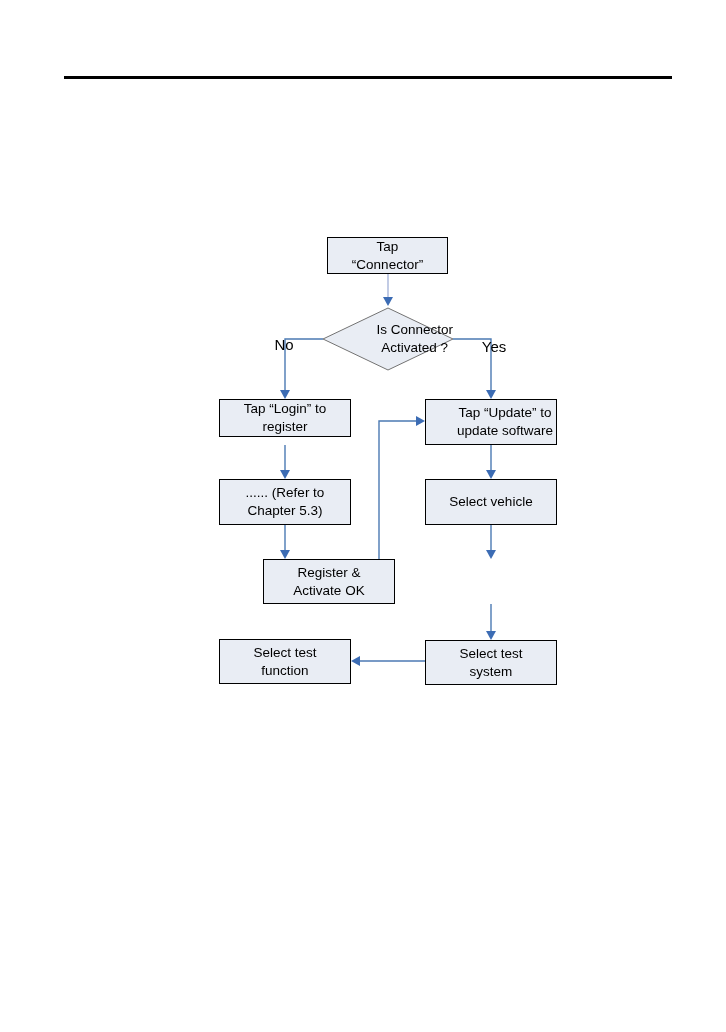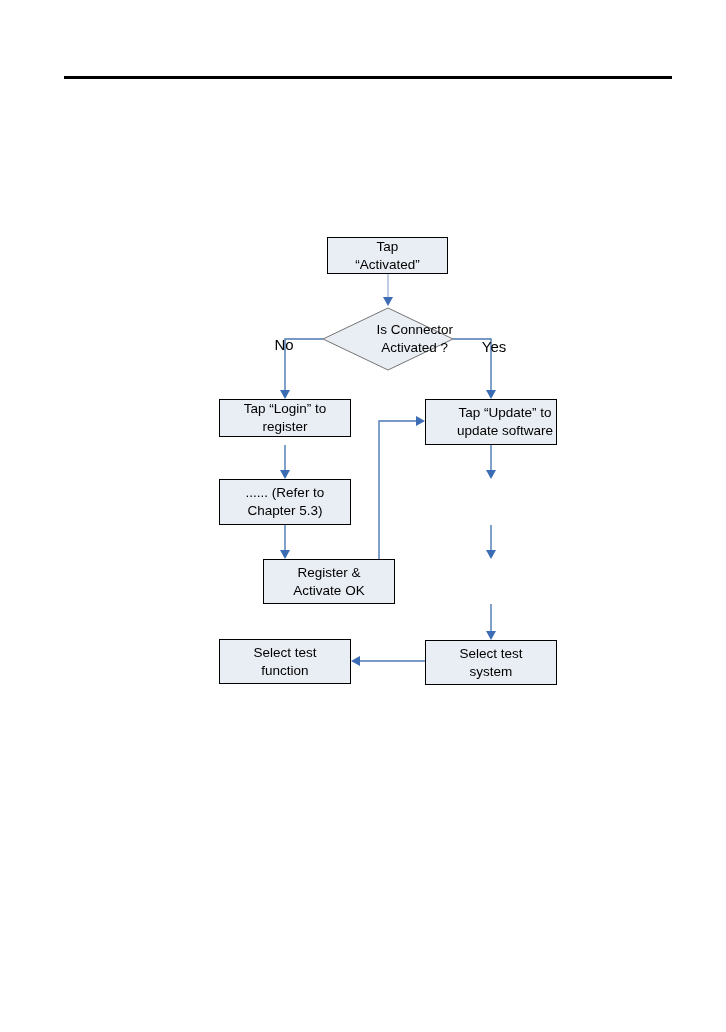--- a/index.html
+++ b/index.html
@@ -104,21 +104,21 @@
 
     <polyline points="351,580 379,580 379,421 417,421" fill="none" stroke="var(--connector)" stroke-width="1.4"></polyline>
     <polygon points="416,416 416,426 425,421" fill="var(--arrowhead)"></polygon>
 
     <line x1="425" y1="661" x2="359" y2="661" stroke="var(--connector)" stroke-width="1.4"></line>
     <polygon points="360,656 360,666 351,661" fill="var(--arrowhead)"></polygon>
   </svg>
 
   <div class="node" style="left:327px; top:237px; width:121px; height:37px;">
     <span class="node-label">Tap
-“Activated”</span>
+“Connector”</span>
   </div>
 
   <div class="diamond-label">
     <span class="diamond-label-text">Is Connector
 Activated ?</span>
   </div>
 
   <div class="branch-label branch-no">No</div>
   <div class="branch-label branch-yes">Yes</div>
 
@@ -140,20 +140,23 @@
   <div class="node" style="left:219px; top:639px; width:132px; height:45px;">
     <span class="node-label">Select test
 function</span>
   </div>
 
   <div class="node" style="left:425px; top:399px; width:132px; height:46px;padding-left:28px;">
     <span class="node-label">Tap “Update” to
 update software</span>
   </div>
 
+  <div class="node" style="left:425px; top:479px; width:132px; height:46px;">
+    <span class="node-label">Select vehicle</span>
+  </div>
 
 
   <div class="node" style="left:425px; top:640px; width:132px; height:45px;">
     <span class="node-label">Select test
 system</span>
   </div>
 
 </div>
 
 </body></html>

